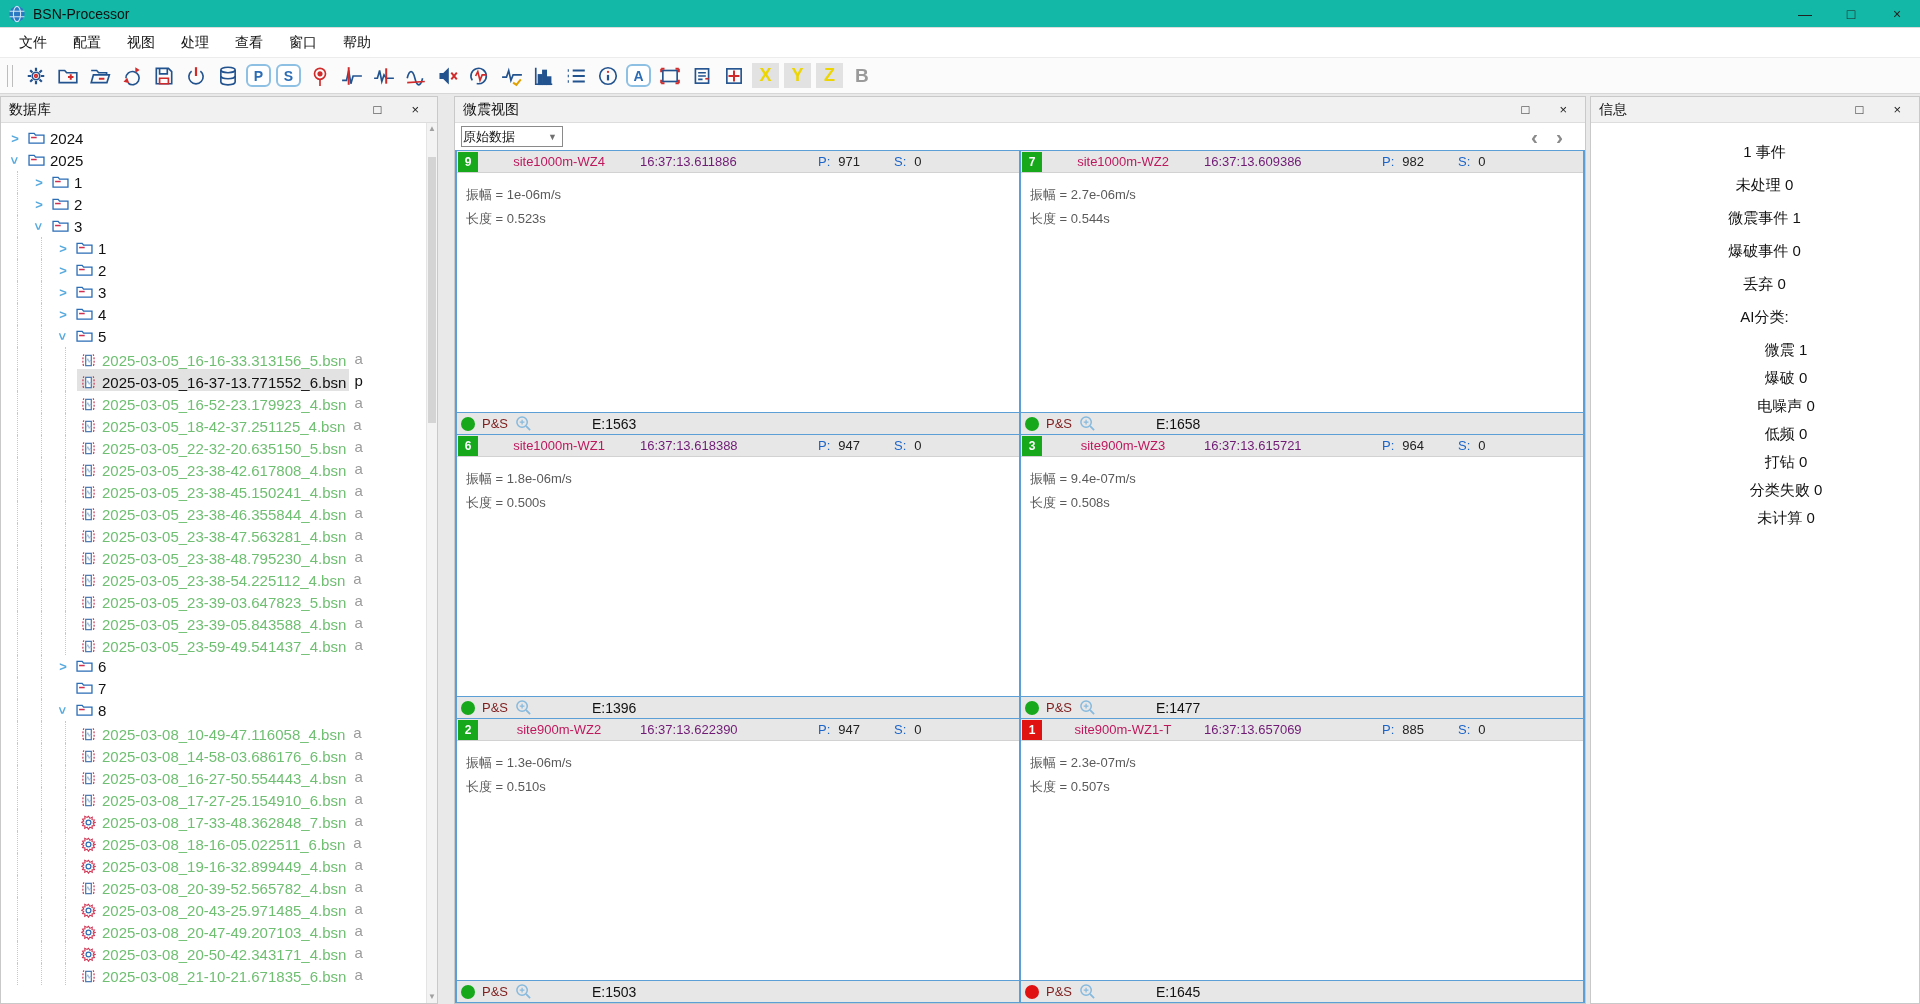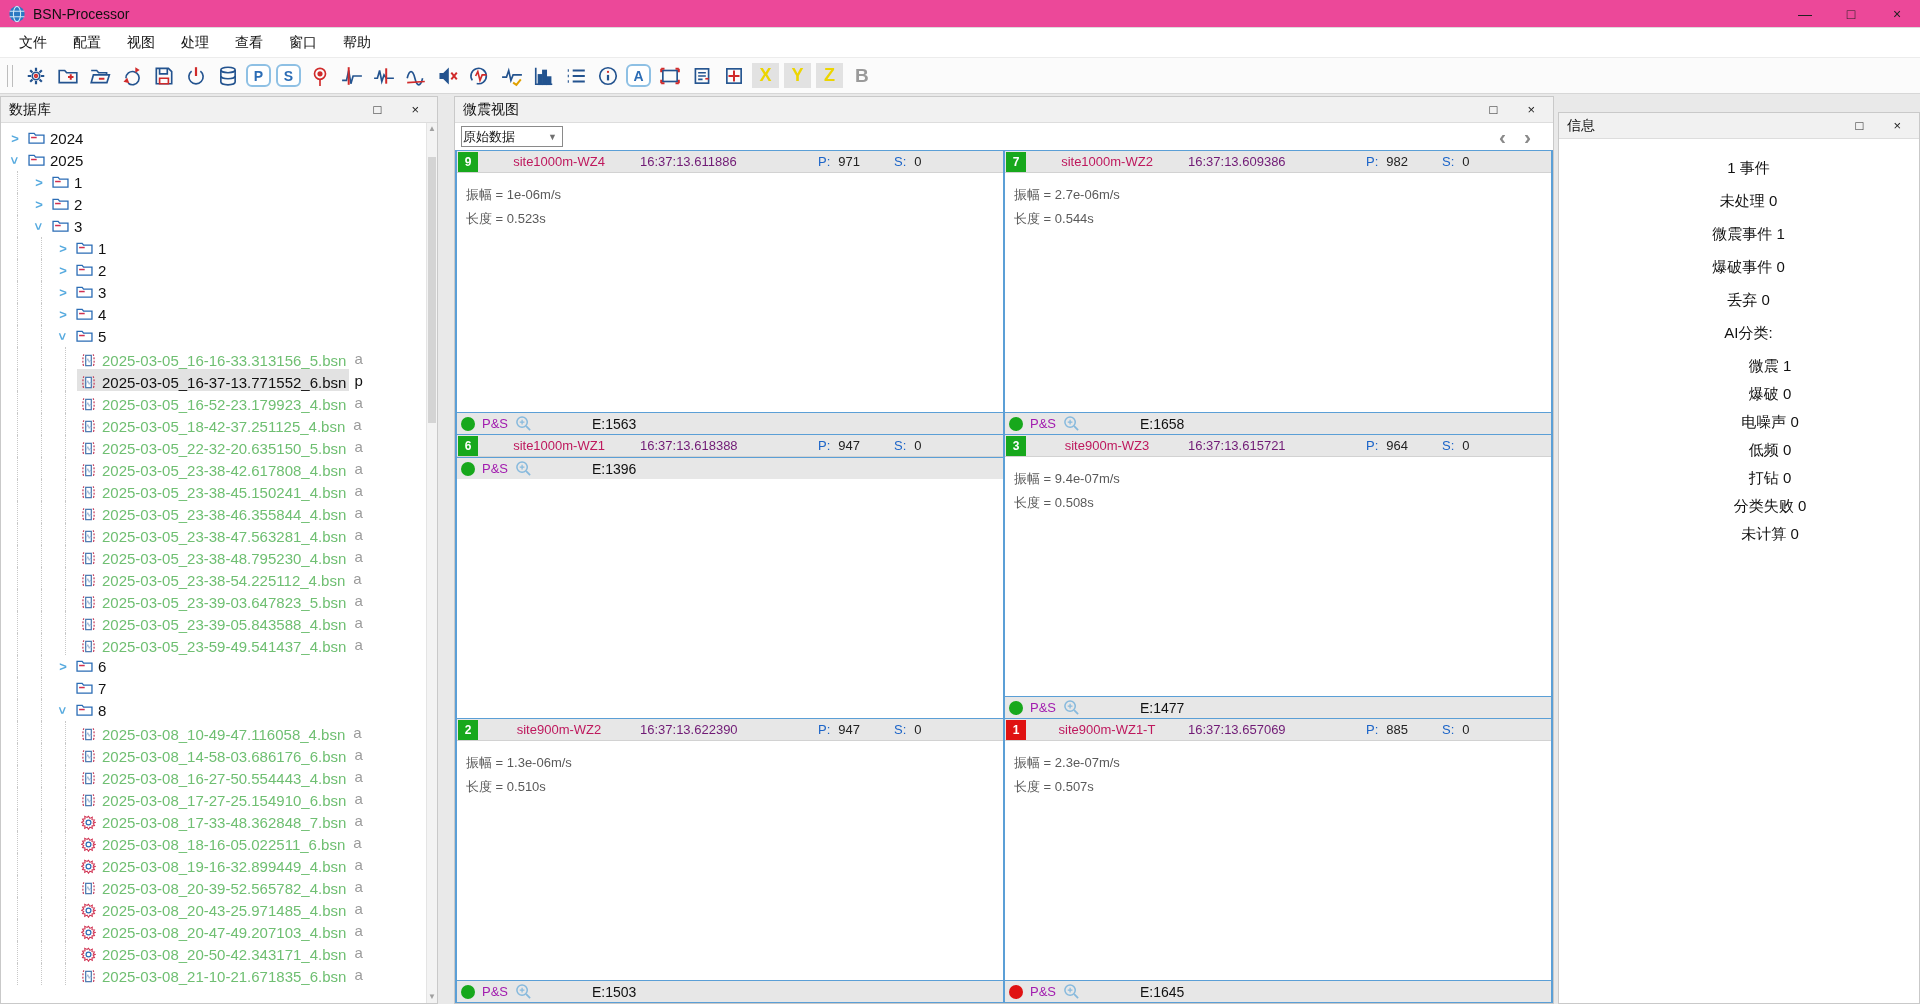--- a/index.html
+++ b/index.html
@@ -1,38 +1,38 @@
 <!DOCTYPE html>
 <html><head>
 <meta charset="utf-8">
 <style>
   *{margin:0;padding:0;box-sizing:border-box;}
   html,body{width:1920px;height:1004px;overflow:hidden;}
   body{font-family:"Liberation Sans","DejaVu Sans",sans-serif;background:#e9e9e9;position:relative;font-size:14px;color:#111;}
 
   
-  .titlebar{height:28px;background:#ec4899;border-bottom:1px solid #dcdcdc;display:flex;align-items:center;padding-left:8px;gap:7px;font-size:14px;}
+  .titlebar{height:28px;background:#14b8a6;border-bottom:1px solid #dcdcdc;display:flex;align-items:center;padding-left:8px;gap:7px;font-size:14px;}
   .app-icon{width:18px;height:18px;flex:none;}
   .win-controls{margin-left:auto;display:flex;height:100%;}
   .win-btn{width:46px;height:100%;display:flex;align-items:center;justify-content:center;font-size:14px;color:#222;}
   .menubar{height:29px;background:#fff;display:flex;align-items:center;padding-left:6px;font-size:14px;}
   .menu-item{padding:4px 13px;}
   .toolbar{height:37px;background:#fbfbfb;border-top:1px solid #ececec;border-bottom:1px solid #d7d7d7;display:flex;align-items:center;padding-left:3px;gap:5px;}
   .grip{width:6px;height:22px;border-left:1px solid #bdbdbd;border-right:1px solid #bdbdbd;margin:0 4px;}
   .tb-icon{width:27px;height:27px;display:flex;align-items:center;justify-content:center;}
   .tb-letter{width:25px;height:23px;border:2px solid #8ec0e4;border-radius:6px;color:#2b6cb5;font-weight:bold;font-size:14px;display:flex;align-items:center;justify-content:center;background:#fff;}
   .tb-xyz{width:27px;height:25px;background:#e2e2e2;color:#ecd500;font-weight:bold;font-size:18px;display:flex;align-items:center;justify-content:center;}
   .tb-b{color:#9a9a9a;font-weight:bold;font-size:19px;padding:0 7px;}
 
   
   .workspace{position:absolute;top:96px;left:0;right:0;bottom:0;display:flex;gap:4px;background:#e9e9e9;}
   .panel{background:#fff;border:1px solid #c9c9c9;display:flex;flex-direction:column;min-width:0;}
   .panel-left{width:438px;flex:none;}
   .panel-center{flex:1;margin-left:12px;}
-  .panel-right{width:362px;flex:none;margin-top:16px;}
+  .panel-right{width:330px;flex:none;}
   .panel-tb{height:26px;flex:none;background:#f1f1f1;display:flex;align-items:center;padding:0 8px;font-size:14px;border-bottom:1px solid #ddd;}
   .pbtns{margin-left:auto;display:flex;gap:30px;padding-right:10px;font-size:13px;color:#222;}
 
   
   .tree-wrap{flex:1;position:relative;overflow:hidden;}
   .tree{position:absolute;top:4px;left:4px;right:11px;bottom:0;font-size:15px;overflow:hidden;}
   .trow{height:22px;display:flex;align-items:center;white-space:nowrap;}
   .tind{width:24px;height:22px;flex:none;display:flex;justify-content:center;}
   .tind i{border-left:1px dotted #c8c8c8;height:100%;}
   .texp{width:20px;flex:none;color:#56aadf;font-size:13px;font-weight:bold;display:flex;justify-content:center;align-items:center;}
@@ -62,21 +62,21 @@
   .wtime{flex:0 0 178px;color:#701a75;}
   .wlab{color:#1b64c8;}
   .wval{color:#222;padding-left:8px;}
   .wp{display:flex;}
   .ws{display:flex;margin-left:34px;}
   .wplot{flex:1;position:relative;min-height:0;}
   .winfo{position:absolute;top:10px;left:9px;font-size:13px;color:#5a5a5a;line-height:24px;z-index:2;}
   .wfoot{height:22px;flex:none;background:#e7e7e7;border-top:1px solid #5b9fd6;display:flex;align-items:center;font-size:13px;padding-left:4px;gap:7px;}
   .dot{width:14px;height:14px;border-radius:50%;flex:none;}
   .mag{width:18px;height:18px;flex:none;}
-  .psl{color:#a21caf;}
+  .psl{color:#7f1d1d;}
   .efield{margin-left:52px;font-size:14px;color:#111;}
 
   
   .info-body{padding:20px 0 0 19px;font-size:15px;color:#111;text-align:center;}
   .iline{margin-bottom:14px;}
   .ai-items{padding-left:43px;}
   .ai-items .iline{margin-bottom:9px;}
 </style>
 </head>
 <body>
@@ -1146,20 +1146,23 @@
       <span class="wsite">site1000m-WZ1</span>
       <span class="wtime">16:37:13.618388</span>
       <span class="wp">
               <span class="wlab">P:</span>
               <span class="wval">947</span>
             </span>
       <span class="ws">
               <span class="wlab">S:</span>
               <span class="wval">0</span>
             </span>
+    </div>
+    <div class="wplot">
+      <div class="winfo">振幅 = 1.8e-06m/s<br>长度 = 0.500s</div>
     </div>
     <div class="wfoot">
       <span class="dot" style="background:#17a81c"></span>
       <span class="psl">P&amp;S</span>
       <span class="mag"><svg viewBox="0 0 18 18" width="17" height="17">
                 <circle cx="7.5" cy="7.5" r="5.5" fill="none" stroke="#86b9dd" stroke-width="1.6"></circle>
                 <path d="M11.8 11.8L16 16" stroke="#86b9dd" stroke-width="1.8"></path>
                 <path d="M5 7.5h5M7.5 5v5" stroke="#86b9dd" stroke-width="1.3"></path>
               </svg></span>
       <span class="efield">E:1396</span>

